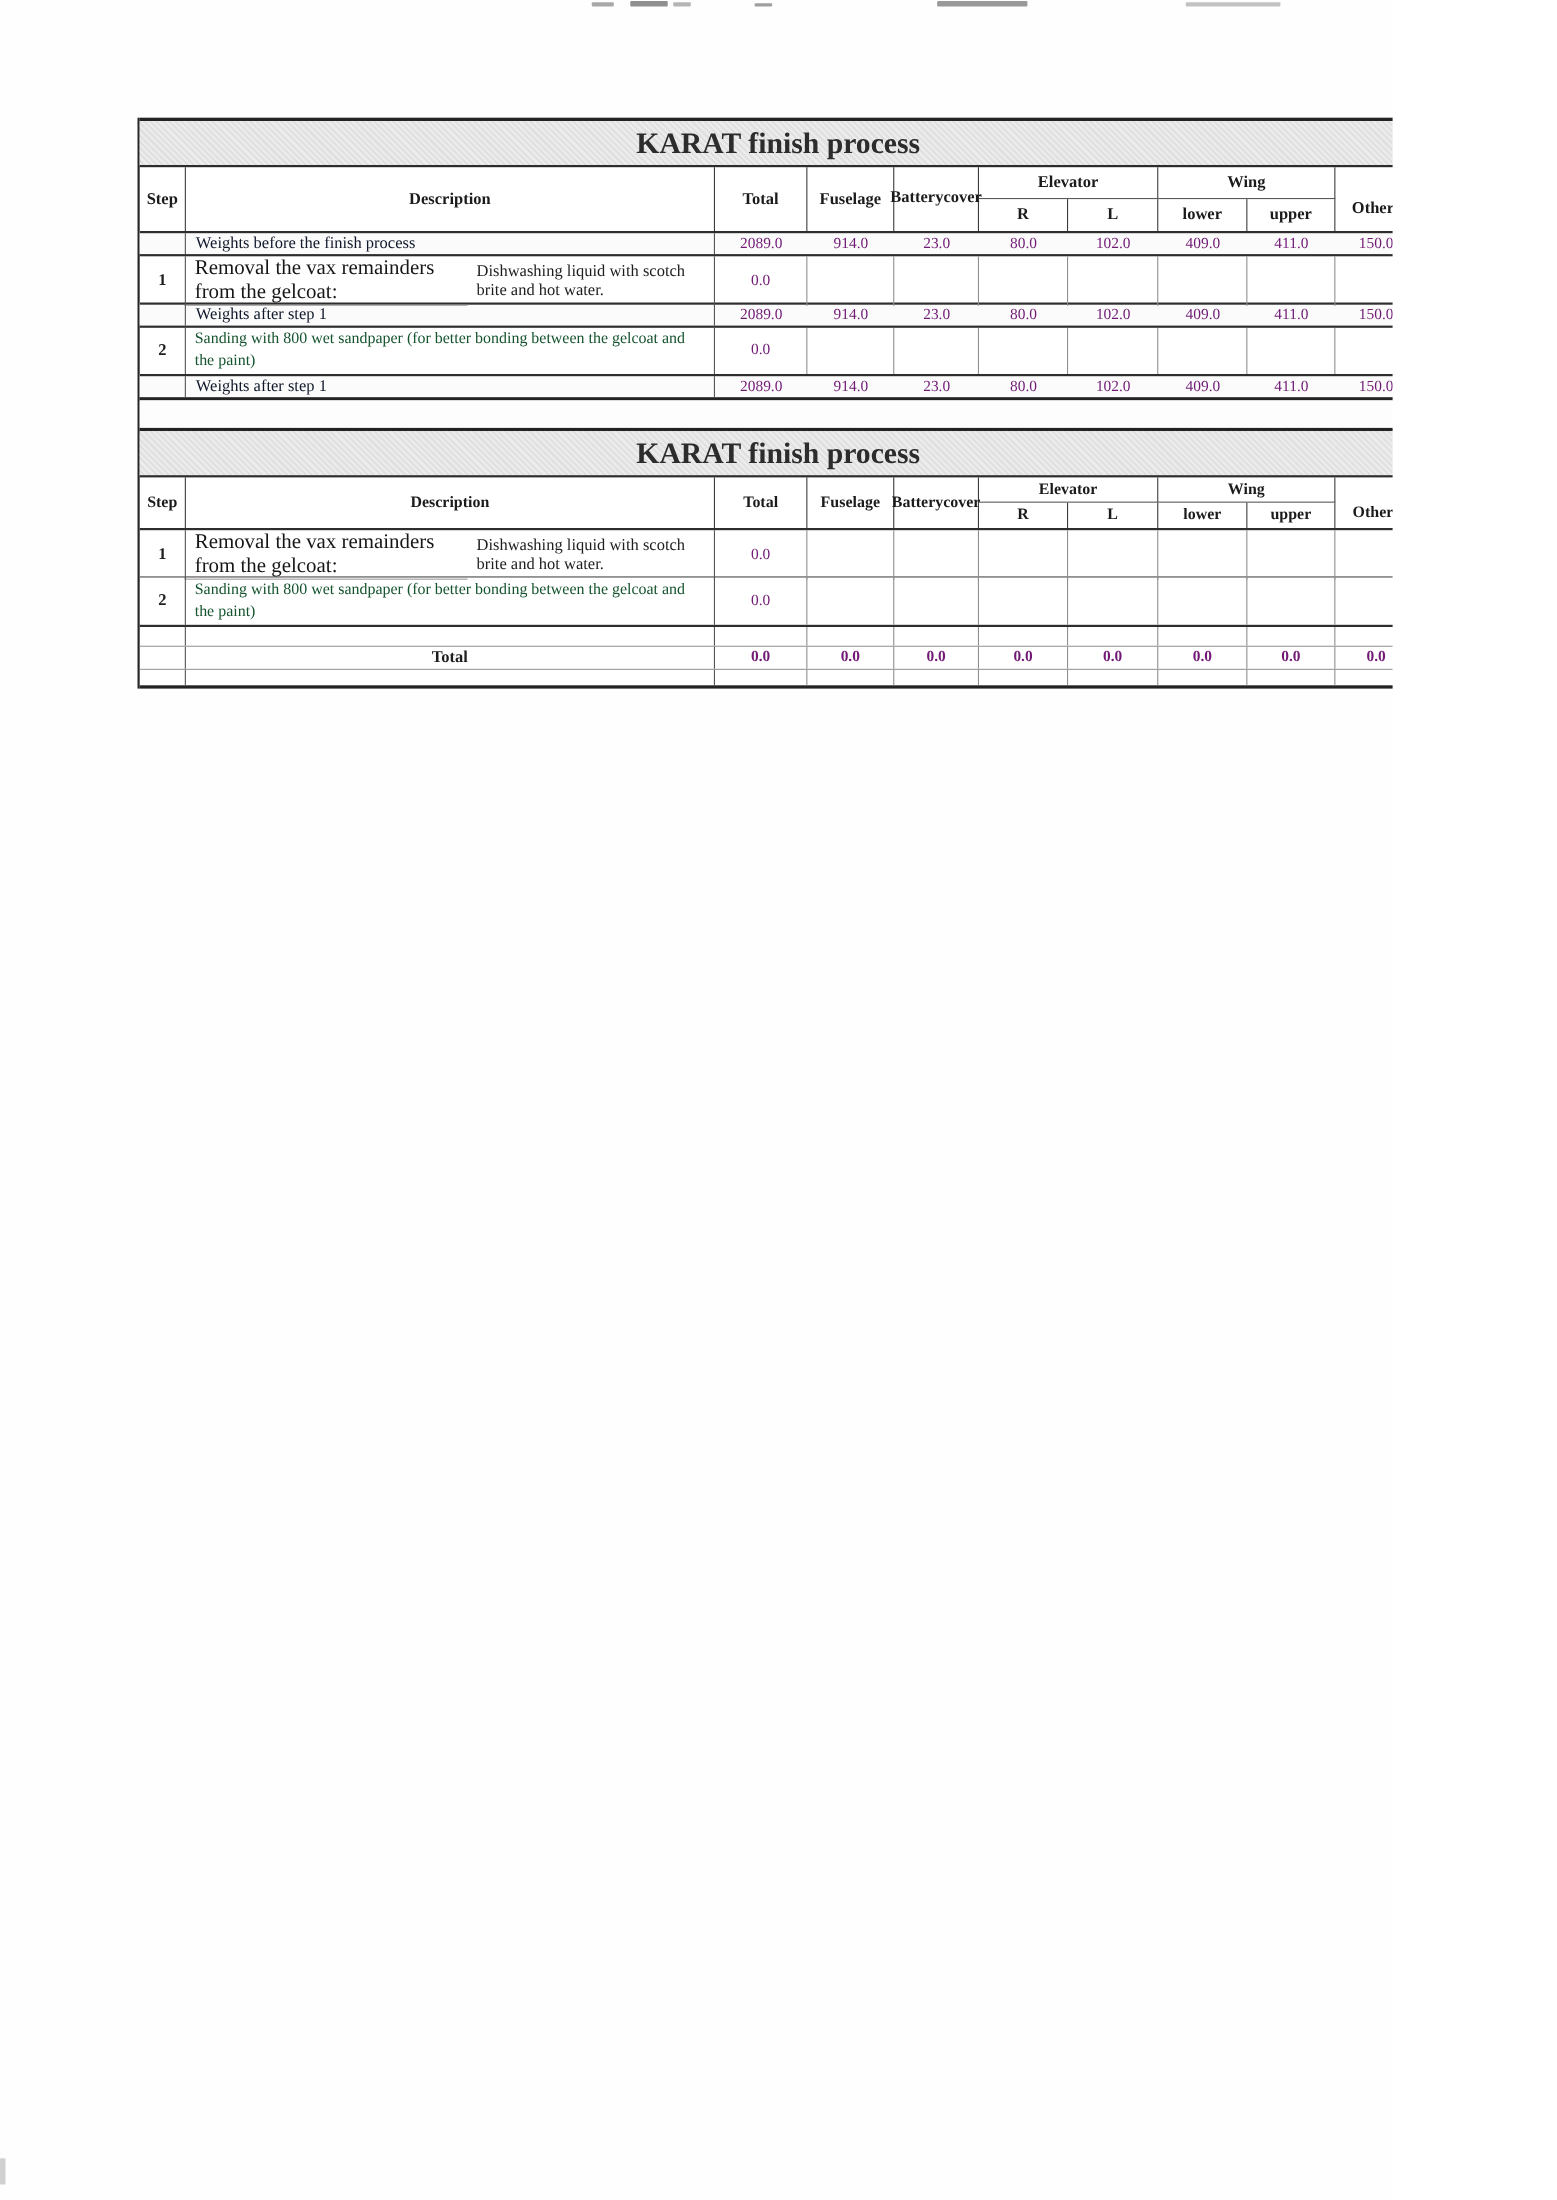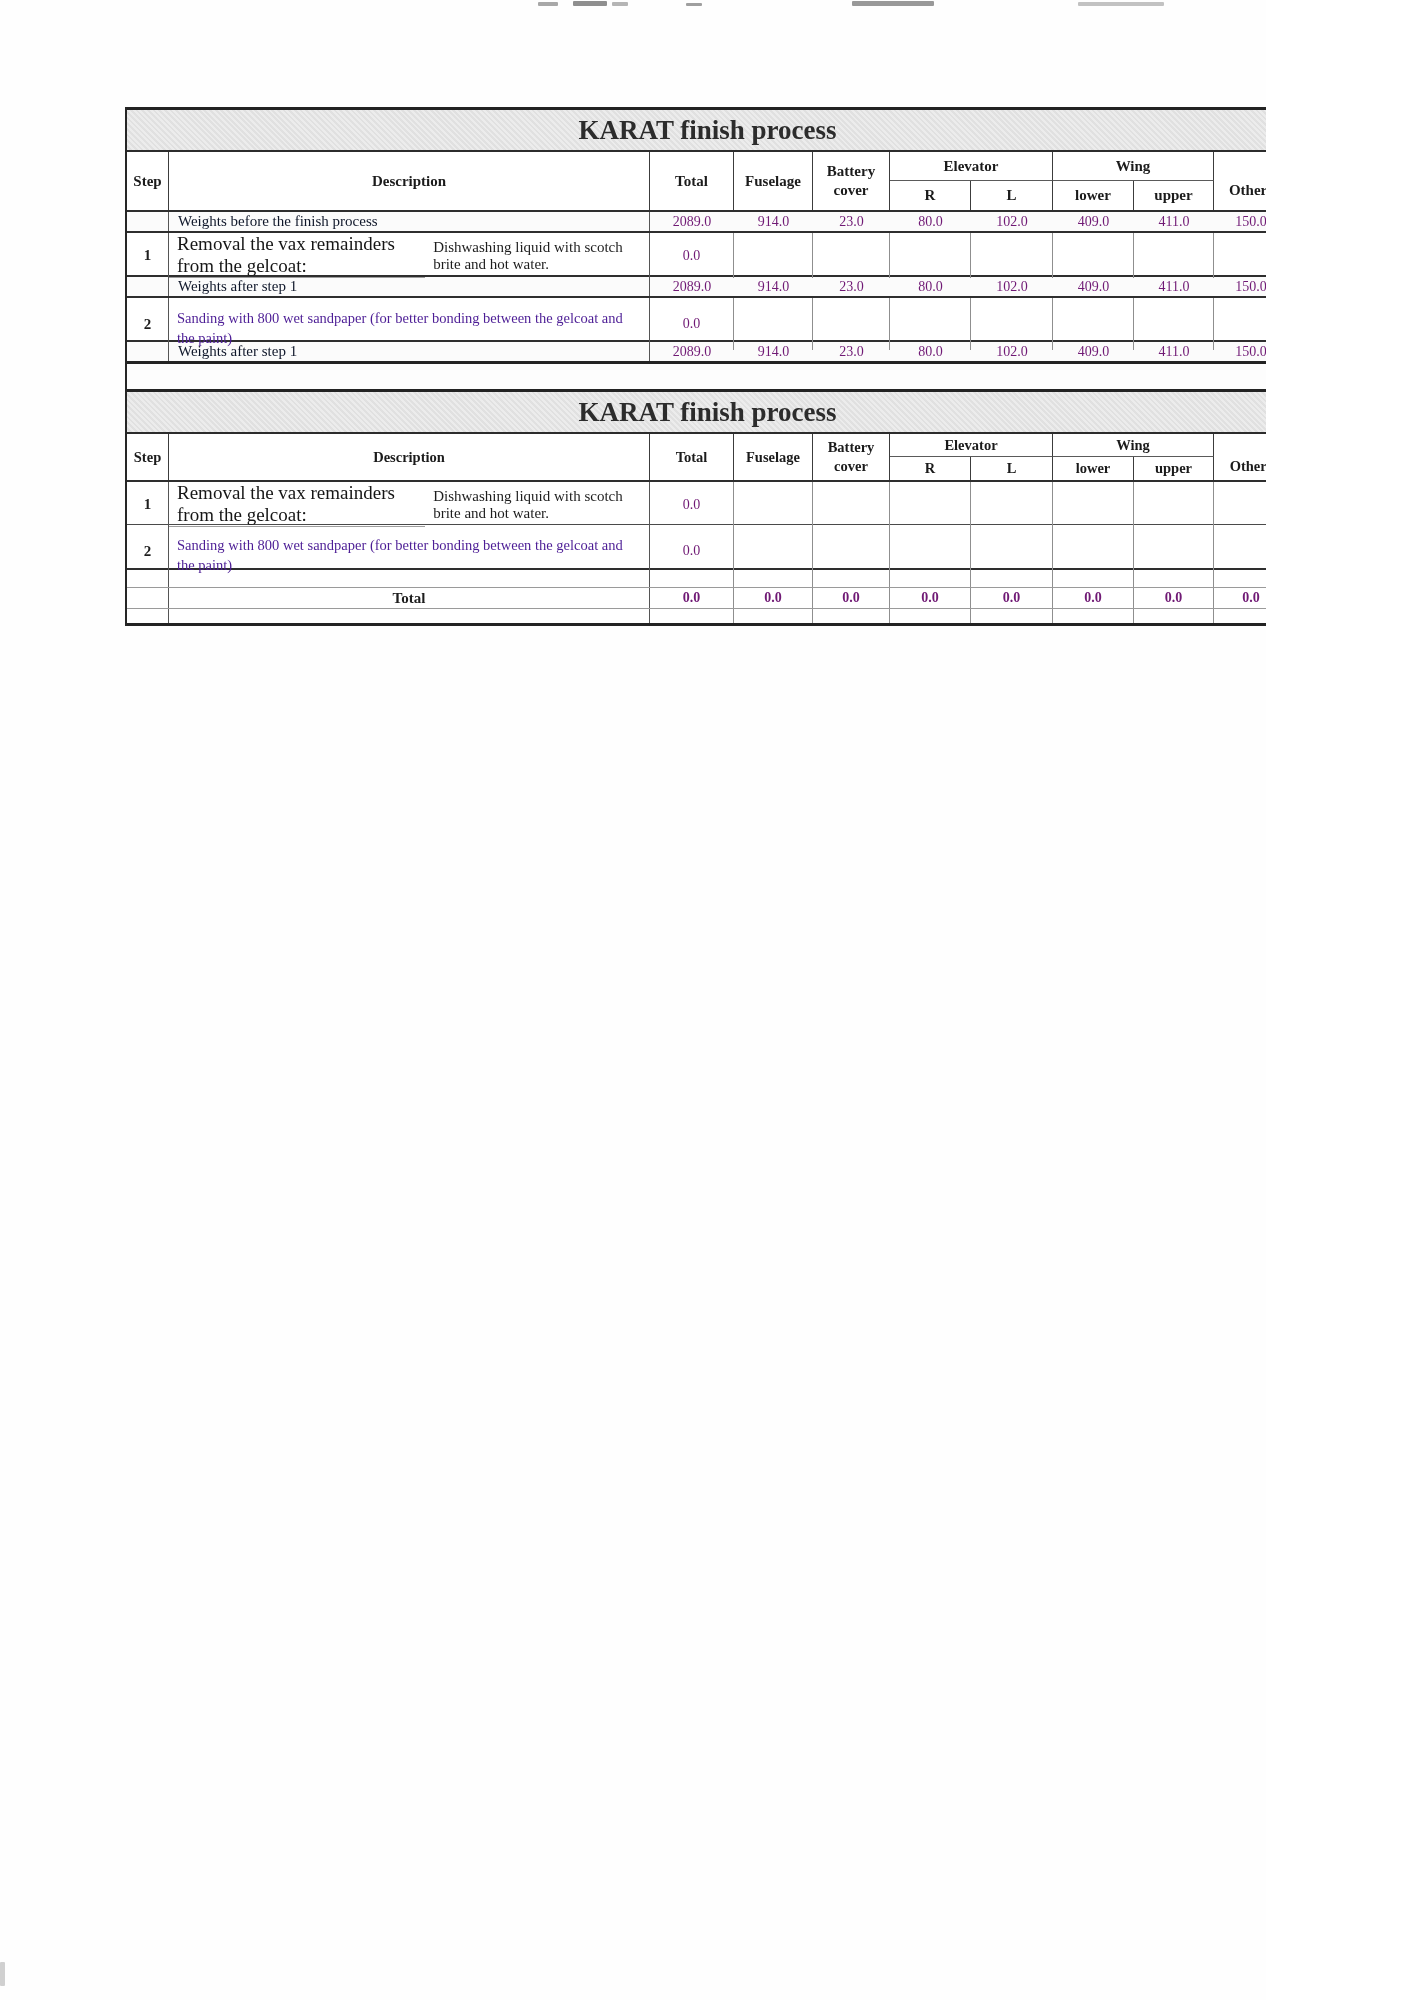--- a/index.html
+++ b/index.html
@@ -51,21 +51,21 @@
   .hc {
     display:flex; align-items:center; justify-content:center;
     font-weight:bold; font-size:15px; color:#1b1b1b;
     border-right:1.5px solid #3c3c3c;
   }
   .compact .hc { font-size:14.5px; }
   .hc.c-step  { grid-area:1/1/3/2; }
   .hc.c-desc  { grid-area:1/2/3/3; }
   .hc.c-total { grid-area:1/3/3/4; }
   .hc.c-fus   { grid-area:1/4/3/5; }
-  .hc.c-bat   { grid-area:1/5/3/6; flex-direction:column; line-height:1.3; }
+  .hc.c-bat   { grid-area:1/5/3/6; flex-direction:row; line-height:1.3; }
   .hc.c-elev  { grid-area:1/6/2/8; border-bottom:1.2px solid #5a5a5a; }
   .hc.c-r     { grid-area:2/6/3/7; }
   .hc.c-l     { grid-area:2/7/3/8; }
   .hc.c-wing  { grid-area:1/8/2/10; border-bottom:1.2px solid #5a5a5a; }
   .hc.c-lower { grid-area:2/8/3/9; }
   .hc.c-upper { grid-area:2/9/3/10; }
   .hc.c-oth   { grid-area:1/10/3/11; border-right:none;margin-top:18px; }
 
   
   .bt-thick { border-top:2px solid #2e2e2e; }
@@ -86,21 +86,21 @@
   .row-step .stepnum { justify-content:center; font-weight:bold; font-size:15px; }
   .desc-split { align-items:stretch; justify-content:stretch; padding:0; }
   .desc-split .line1 {
     flex:1.15; display:flex; align-items:center; padding-left:8px;
     font-size:19px; color:#161616; border-bottom:1.2px solid #9d9d9d;
   }
   .desc-split .line2 {
     flex:1; display:flex; align-items:center; padding-left:8px;
     font-size:15px; color:#1d1d1d;
   }
-  .desc-wrap { font-size:14.5px; line-height:1.38; padding:10px 10px 2px 8px; color:#4c1d95; }
+  .desc-wrap { font-size:14.5px; line-height:1.38; padding:0 10px 2px 8px; color:#14532d; }
 
   .row-emptyA { height:19px; }
   .row-emptyB { height:15px; }
   .row-total  { height:21px; }
   .row-total .t-label { justify-content:center; font-weight:bold; font-size:15px; }
   .row-total .num { font-weight:bold; }
 </style>
 </head>
 <body>
 

